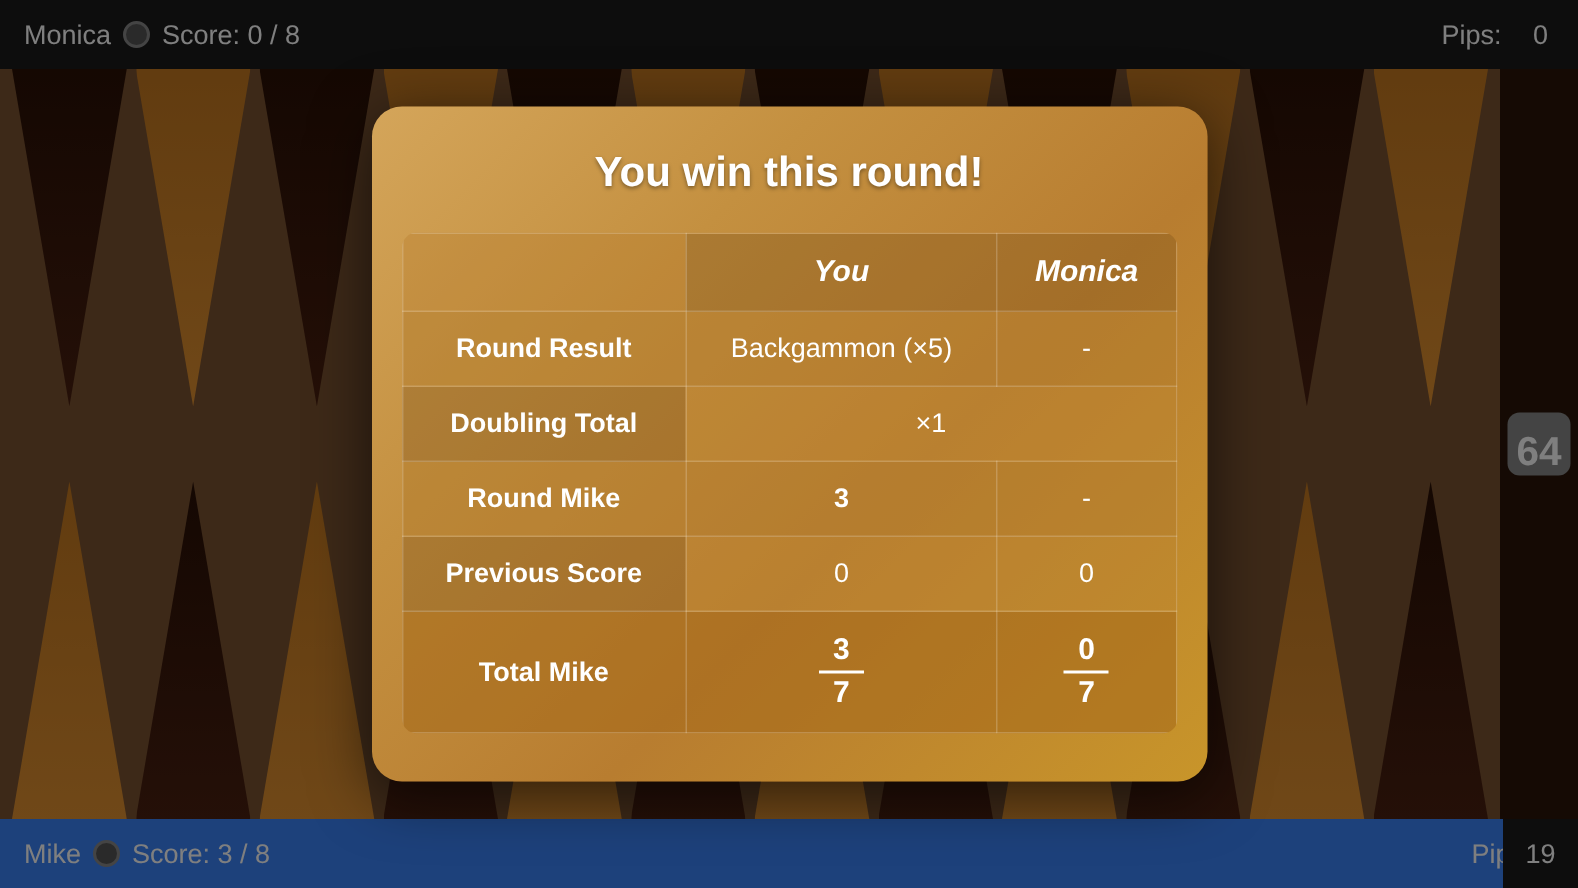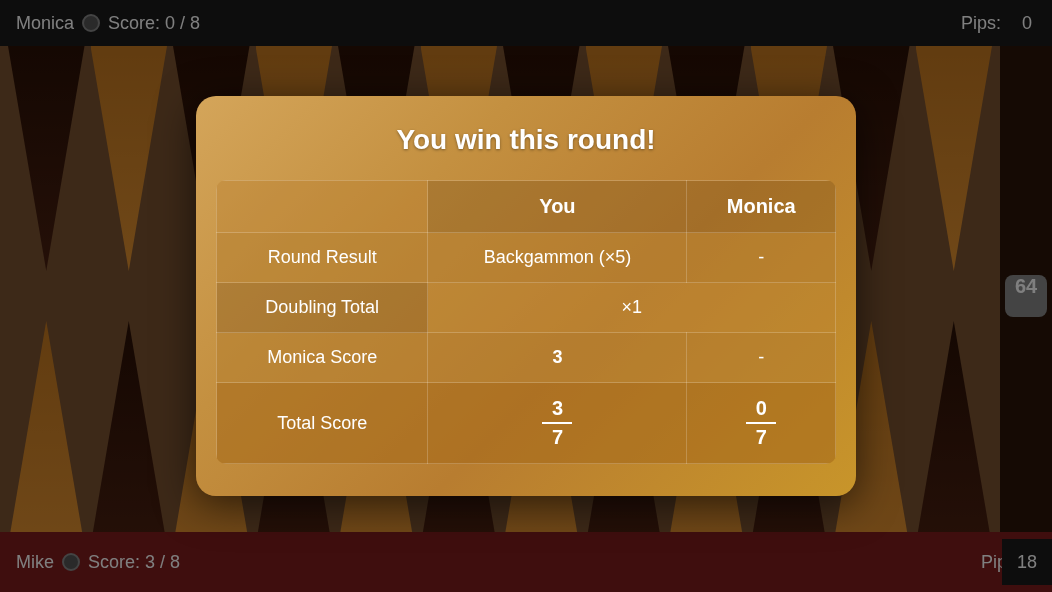--- a/index.html
+++ b/index.html
@@ -71,61 +71,61 @@
       font-size: 18px;
       font-weight: 500;
     }
 
     
     .bottom-bar {
       position: absolute;
       bottom: 0;
       left: 0;
       right: 0;
-      height: 60px;
-      background: #7f1d1d;
+      height: 46px;
+      background: #3b82f6;
       display: flex;
       align-items: center;
       justify-content: space-between;
       padding: 0 16px;
       color: white;
       font-size: 18px;
       font-weight: 500;
       z-index: 10;
     }
 
     .dice-cube {
       background: #888;
       border-radius: 8px;
       width: 42px;
       height: 42px;
       display: flex;
-      align-items: flex-start;
+      align-items: flex-end;
       justify-content: center;
       color: white;
-      font-size: 20px;
+      font-size: 27px;
       font-weight: bold;
     }
 
     
     .overlay {
       position: absolute;
       inset: 0;
       background: rgba(0, 0, 0, 0.5);
       z-index: 20;
       display: flex;
       align-items: center;
       justify-content: center;
     }
 
     
     .modal {
       background: linear-gradient(135deg, #d4a55a 0%, #c49040 30%, #b87d30 60%, #c8952a 100%);
       border-radius: 20px;
-      width: 660px;
+      width: 557px;
       padding: 28px 20px 32px;
       box-shadow: 0 8px 40px rgba(0,0,0,0.6);
     }
 
     .modal-title {
       text-align: center;
       font-size: 28px;
       font-weight: 700;
       color: white;
       margin-bottom: 24px;
@@ -146,28 +146,29 @@
       text-align: center;
       border: 1px solid rgba(255,255,255,0.2);
       color: white;
       font-size: 18px;
     }
 
     .score-table thead th {
       font-weight: 700;
       font-size: 20px;
       background: rgba(0,0,0,0.1);
+      font-style: italic;
     }
 
     .score-table thead th:first-child {
       background: transparent;
     }
 
     .score-table td:first-child {
-      font-weight: 400;
+      font-weight: 700;
       text-align: center;
       background: rgba(0,0,0,0.1);
       font-size: 18px;
     }
 
     .score-table tr td {
       background: rgba(200, 150, 60, 0.2);
     }
 
     .score-table tr:nth-child(odd) td {
@@ -327,21 +328,21 @@
 <div class="bottom-bar">
   <div class="top-bar-left">
     <span>Mike</span>
     <div class="player-dot"></div>
     <span>Score: 3 / 8</span>
   </div>
   <div class="top-bar-right">
     <span>Pips: 0</span>
   </div>
   <div class="corner-score">
-    <span>18</span>
+    <span>19</span>
   </div>
 </div>
 
 <div class="overlay">
   <div class="modal">
     <div class="modal-title">You win this round!</div>
 
     <table class="score-table">
       <thead>
         <tr>
@@ -354,26 +355,31 @@
         <tr>
           <td>Round Result</td>
           <td>Backgammon (×5)</td>
           <td>-</td>
         </tr>
         <tr>
           <td>Doubling Total</td>
           <td colspan="2">×1</td>
         </tr>
         <tr>
-          <td>Monica Score</td>
+          <td>Round Mike</td>
           <td class="bold-val">3</td>
           <td>-</td>
         </tr>
+        <tr>
+          <td>Previous Score</td>
+          <td>0</td>
+          <td>0</td>
+        </tr>
         <tr class="total-score-row">
-          <td>Total Score</td>
+          <td>Total Mike</td>
           <td>
             <div class="fraction-cell">
               <span class="fraction-numerator">3</span>
               <div class="fraction-line"></div>
               <span class="fraction-denominator">7</span>
             </div>
           </td>
           <td>
             <div class="fraction-cell">
               <span class="fraction-numerator">0</span>

